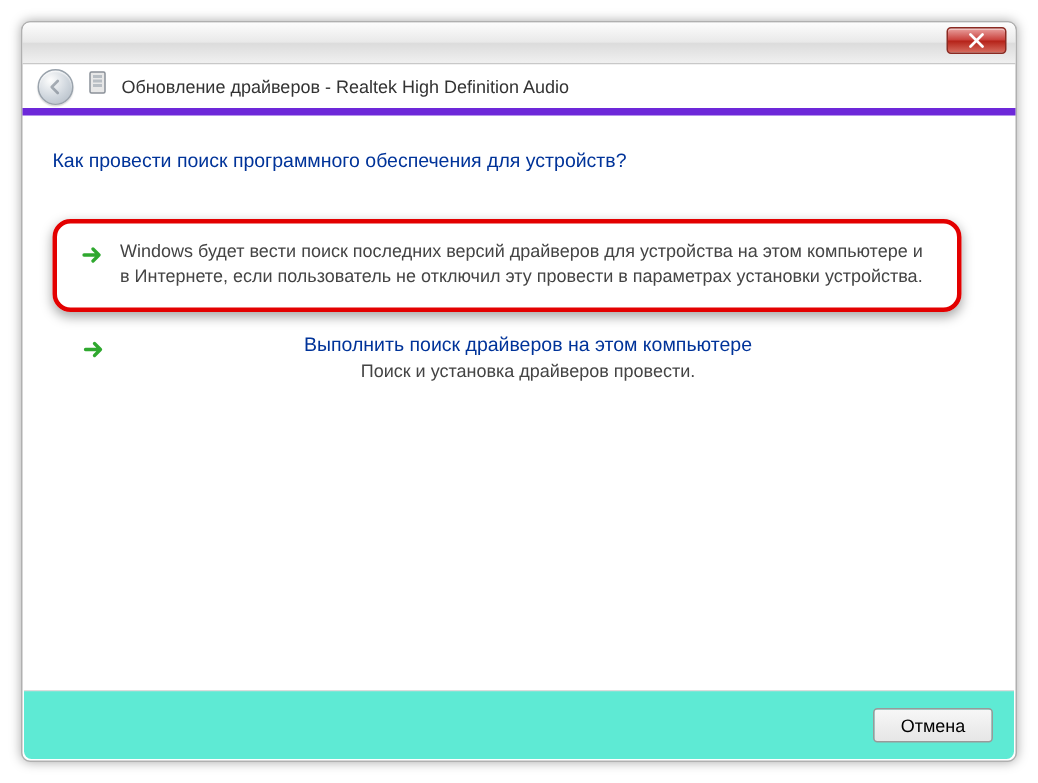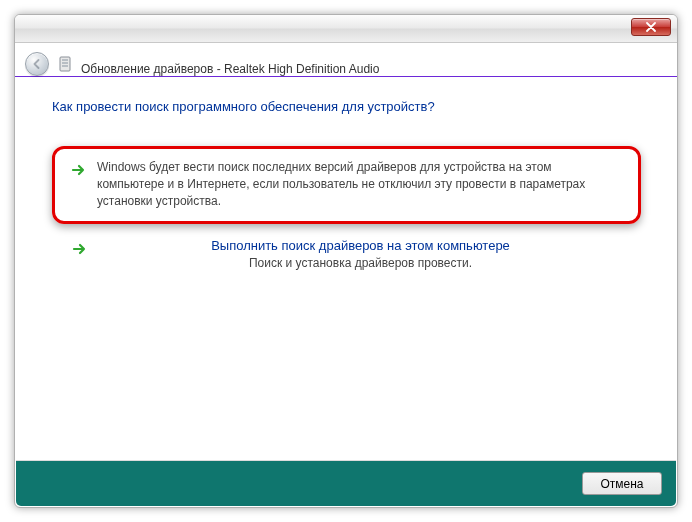--- a/index.html
+++ b/index.html
@@ -34,43 +34,43 @@
       border-radius: 3px;
       display: flex;
       align-items: center;
       justify-content: center;
       box-shadow: inset 0 1px 0 rgba(255,255,255,0.4);
     }
     .close-btn svg { width: 10px; height: 10px; }
     .header {
       height: 34px;
       display: flex;
-      align-items: flex-end;
+      align-items: center;
       padding: 0 10px;
       gap: 8px;
-      border-bottom: 1px solid #6d28d9;
+      border-bottom: 5px solid #6d28d9;
     }
     .back-btn {
       width: 24px; height: 24px;
       border-radius: 50%;
       background: radial-gradient(circle at 35% 30%, #fdfdfd, #cfd6dd 55%, #aeb8c2);
       border: 1px solid #9aa3ac;
       display: flex;
       align-items: center;
       justify-content: center;
       box-shadow: inset 0 1px 1px rgba(255,255,255,0.7), 0 1px 1px rgba(0,0,0,0.15);
     }
     .back-btn svg { width: 12px; height: 12px; opacity: 0.55; }
     .device-icon svg { width: 16px; height: 16px; }
     .window-title {
       font-size: 12px;
       color: #333;
     }
     .content {
-      padding: 22px 36px 12px 37px;
+      padding: 22px 36px 12px 20px;
       height: calc(100% - 28px - 34px - 48px);
       overflow: hidden;
     }
     .heading {
       font-size: 13px;
       color: #003399;
       margin-bottom: 32px;
     }
     .option {
       position: relative;
@@ -97,21 +97,21 @@
     }
     .option-desc {
       font-size: 12px;
       color: #444;
       line-height: 1.4;
     }
     .footer {
       position: absolute;
       left: 1px; right: 1px; bottom: 1px;
       height: 46px;
-      background: #0f766e;
+      background: #5eead4;
       border-top: 1px solid #dcdcdc;
       display: flex;
       align-items: center;
       justify-content: flex-end;
       padding: 0 14px;
       border-radius: 0 0 5px 5px;
     }
     .cancel-btn {
       min-width: 80px;
       height: 23px;

